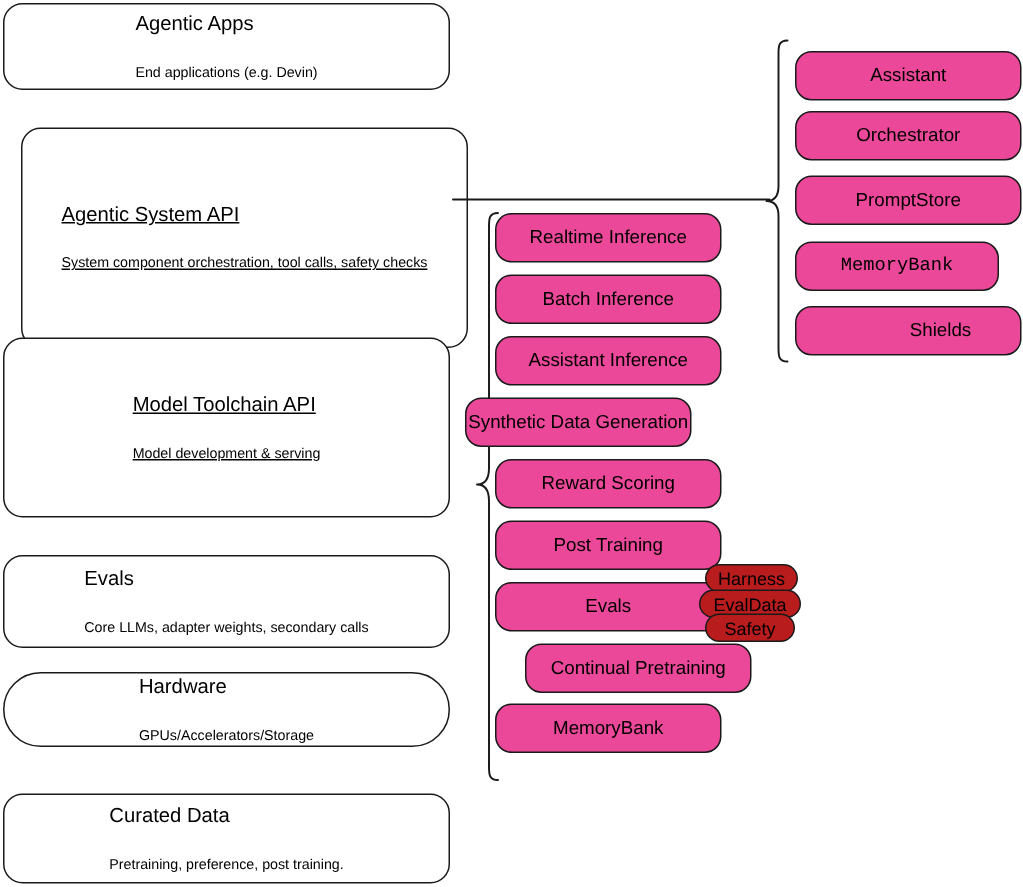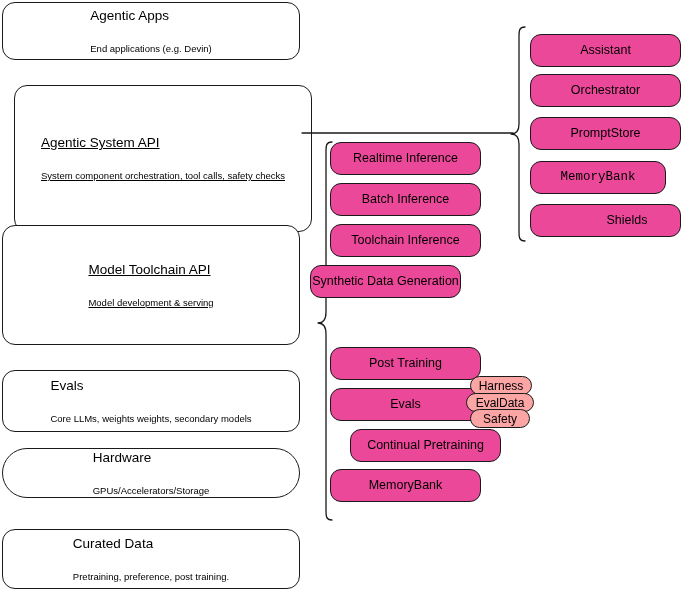--- a/index.html
+++ b/index.html
@@ -70,21 +70,21 @@
     color: #000;
     white-space: nowrap;
   }
 
   
   .pill {
     position: absolute;
     box-sizing: border-box;
     border: 1.3px solid #1a1a1a;
     border-radius: 999px;
-    background: #fca5a5;
+    background: #b91c1c;
     display: flex;
     align-items: center;
     justify-content: center;
     font-size: 12px;
     line-height: 1;
     color: #000;
     white-space: nowrap;
     z-index: 5;
   }
 
@@ -125,21 +125,21 @@
   <div class="box layer-box" style="left:2px; top:225px; width:298px; height:120px;text-decoration:underline;">
     <div class="inner">
       <div class="title">Model Toolchain API</div>
       <div class="subtitle">Model development &amp; serving</div>
     </div>
   </div>
 
   <div class="box layer-box" style="left:2px; top:370px; width:298px; height:62px;">
     <div class="inner">
       <div class="title">Evals</div>
-      <div class="subtitle">Core LLMs, weights weights, secondary models</div>
+      <div class="subtitle">Core LLMs, adapter weights, secondary calls</div>
     </div>
   </div>
 
   <div class="box layer-box" style="left:2px; top:448px; width:298px; height:50px;border-radius:27px;">
     <div class="inner">
       <div class="title">Hardware</div>
       <div class="subtitle">GPUs/Accelerators/Storage</div>
     </div>
   </div>
 
@@ -180,25 +180,28 @@
     </svg>
   </div>
 
   <div class="chip" style="left:330px; top:142px; width:151px; height:33px;">
     <span>Realtime Inference</span>
   </div>
   <div class="chip" style="left:330px; top:183px; width:151px; height:33px;">
     <span>Batch Inference</span>
   </div>
   <div class="chip" style="left:330px; top:224px; width:151px; height:33px;">
-    <span>Toolchain Inference</span>
+    <span>Assistant Inference</span>
   </div>
   <div class="chip" style="left:310px; top:265px; width:151px; height:33px;">
     <span>Synthetic Data Generation</span>
   </div>
+  <div class="chip" style="left:330px; top:306px; width:151px; height:33px;">
+    <span>Reward Scoring</span>
+  </div>
   <div class="chip" style="left:330px; top:347px; width:151px; height:33px;">
     <span>Post Training</span>
   </div>
   <div class="chip" style="left:330px; top:388px; width:151px; height:33px;">
     <span>Evals</span>
   </div>
   <div class="chip" style="left:330px; top:429px; width:151px; height:33px;margin-left:20px;">
     <span>Continual Pretraining</span>
   </div>
   <div class="chip" style="left:330px; top:469px; width:151px; height:33px;">

